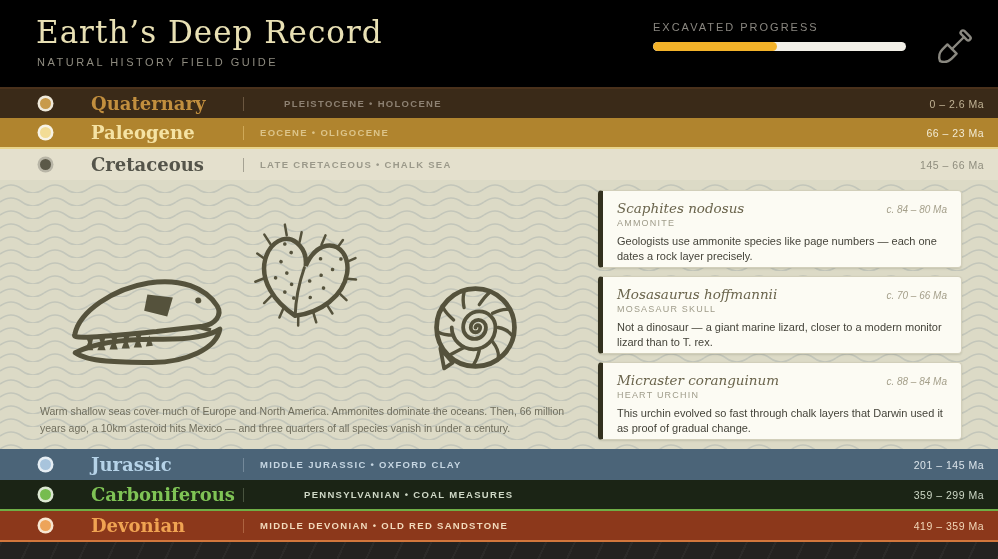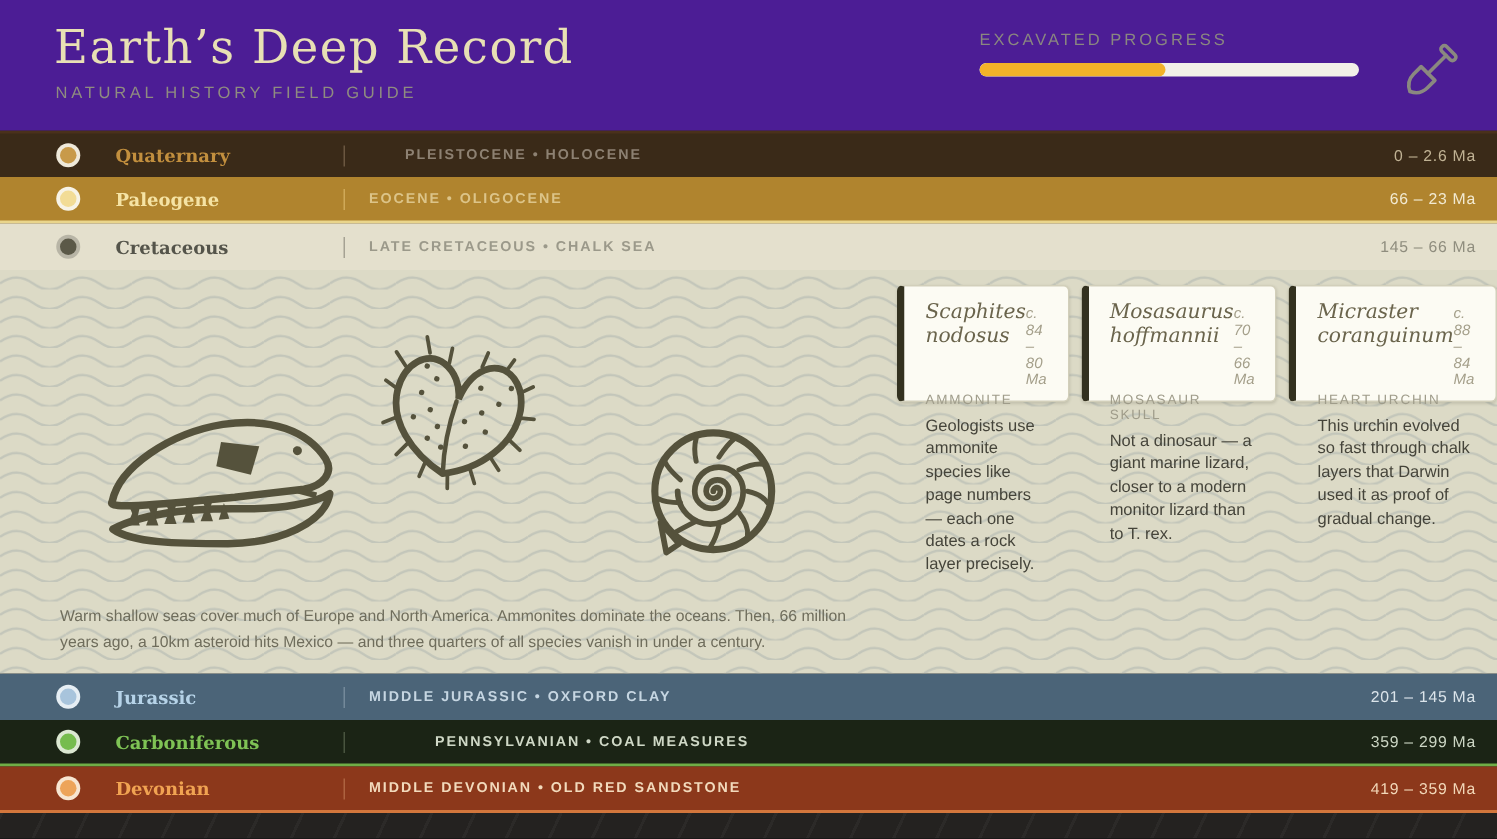--- a/index.html
+++ b/index.html
@@ -1,33 +1,33 @@
 <!DOCTYPE html>
 <html><head>
 <meta charset="utf-8">
 <style>
   * { margin:0; padding:0; box-sizing:border-box; }
   html,body { background:#111; }
   body { font-family:"Liberation Sans", sans-serif; }
   .stage { position:relative; width:998px; height:559px; background:#242220; overflow:hidden; margin:0 auto; }
 
   
-  .hdr { position:relative; height:87px; background:#4c1d95; }
+  .hdr { position:relative; height:87px; background:#000000; }
   .hdr-title { position:absolute; left:36px; top:14px; font-family:"DejaVu Serif", serif; font-size:31px; letter-spacing:1px; color:#e8e0b4; font-weight:500; }
   .hdr-sub { position:absolute; left:37px; top:56px; font-size:11px; letter-spacing:2.5px; color:#8f8c80; }
   .prog-wrap { position:absolute; right:92px; top:21px; width:253px; }
   .prog-label { font-size:11px; letter-spacing:2px; color:#8a8780; margin-bottom:9px; }
   .prog-track { width:253px; height:9px; border-radius:5px; background:#f2f0e8; overflow:hidden; }
   .prog-fill { height:100%; border-radius:5px; background:#f3b229; width:49%; }
   .shovel { position:absolute; right:22px; top:25px; }
 
   
   .row { display:flex; align-items:center; height:31px; padding-right:14px; cursor:pointer; }
   .bullet { width:11px; height:11px; border-radius:50%; margin-left:40px; flex:none; }
-  .p-name { font-family:"DejaVu Serif", serif; font-size:12px; font-weight:600; margin-left:26px; width:152px; flex:none; }
+  .p-name { font-family:"DejaVu Serif", serif; font-size:18px; font-weight:600; margin-left:40px; width:152px; flex:none; }
   .p-div { width:1px; height:14px; flex:none; }
   .p-epochs { font-size:9.5px; font-weight:bold; letter-spacing:1.3px; margin-left:16px; white-space:nowrap; }
   .p-age { margin-left:auto; font-size:10.5px; letter-spacing:.5px; white-space:nowrap; }
 
   .r-quat { background:#3a2a18; border-top:2px solid #4a311b; }
   .r-quat .bullet{ background:#c89a4a; box-shadow:0 0 0 2.5px #efe9da; }
   .r-quat .p-name{ color:#c28f3e; } .r-quat .p-div{ background:#6b5740; }
   .r-quat .p-epochs{ color:#8d8172;padding-left:24px; } .r-quat .p-age{ color:#c0b294; }
 
   .r-pale { background:#b0842e; border-bottom:2px solid #e9d58c; }
@@ -54,21 +54,21 @@
   .r-devo .bullet{ background:#eda45a; box-shadow:0 0 0 2.5px #f7e6d2; }
   .r-devo .p-name{ color:#f0a352; } .r-devo .p-div{ background:#ad6340; }
   .r-devo .p-epochs{ color:#f2dabc; } .r-devo .p-age{ color:#f2d7b8; }
 
   
   .panel { position:relative; height:269px; background:#dcdac6; overflow:hidden; }
   .waves { position:absolute; left:0; top:0; }
   .ill { position:absolute; }
   .panel-desc { position:absolute; left:40px; top:223px; width:540px; font-size:10.5px; line-height:1.65; color:#6f6d5c; }
 
-  .cards { position:absolute; left:598px; top:10px; width:364px; display:flex; flex-direction:row; gap:8px; }
+  .cards { position:absolute; left:598px; top:10px; width:364px; display:flex; flex-direction:column; gap:8px; }
   .card { background:#fcfbf3; border:1px solid #d2cfba; border-left:5px solid #33311f; border-radius:4px; padding:9px 14px 10px 14px; height:78px; box-shadow:0 1px 2px rgba(60,58,40,.15); }
   .card-top { display:flex; align-items:baseline; }
   .card-name { font-family:"DejaVu Serif", serif; font-style:italic; font-size:13.5px; color:#6a644c; }
   .card-age { margin-left:auto; font-style:italic; font-size:10px; color:#a49f8a; }
   .card-type { font-size:9px; letter-spacing:1.2px; color:#9f9c8a; margin-top:2px; }
   .card-body { font-size:11px; line-height:1.4; color:#45443a; margin-top:6px; }
 
   
   .footer { height:17px; background:#242220;
     background-image:repeating-linear-gradient(115deg, rgba(255,255,255,.035) 0 2px, transparent 2px 26px); }

